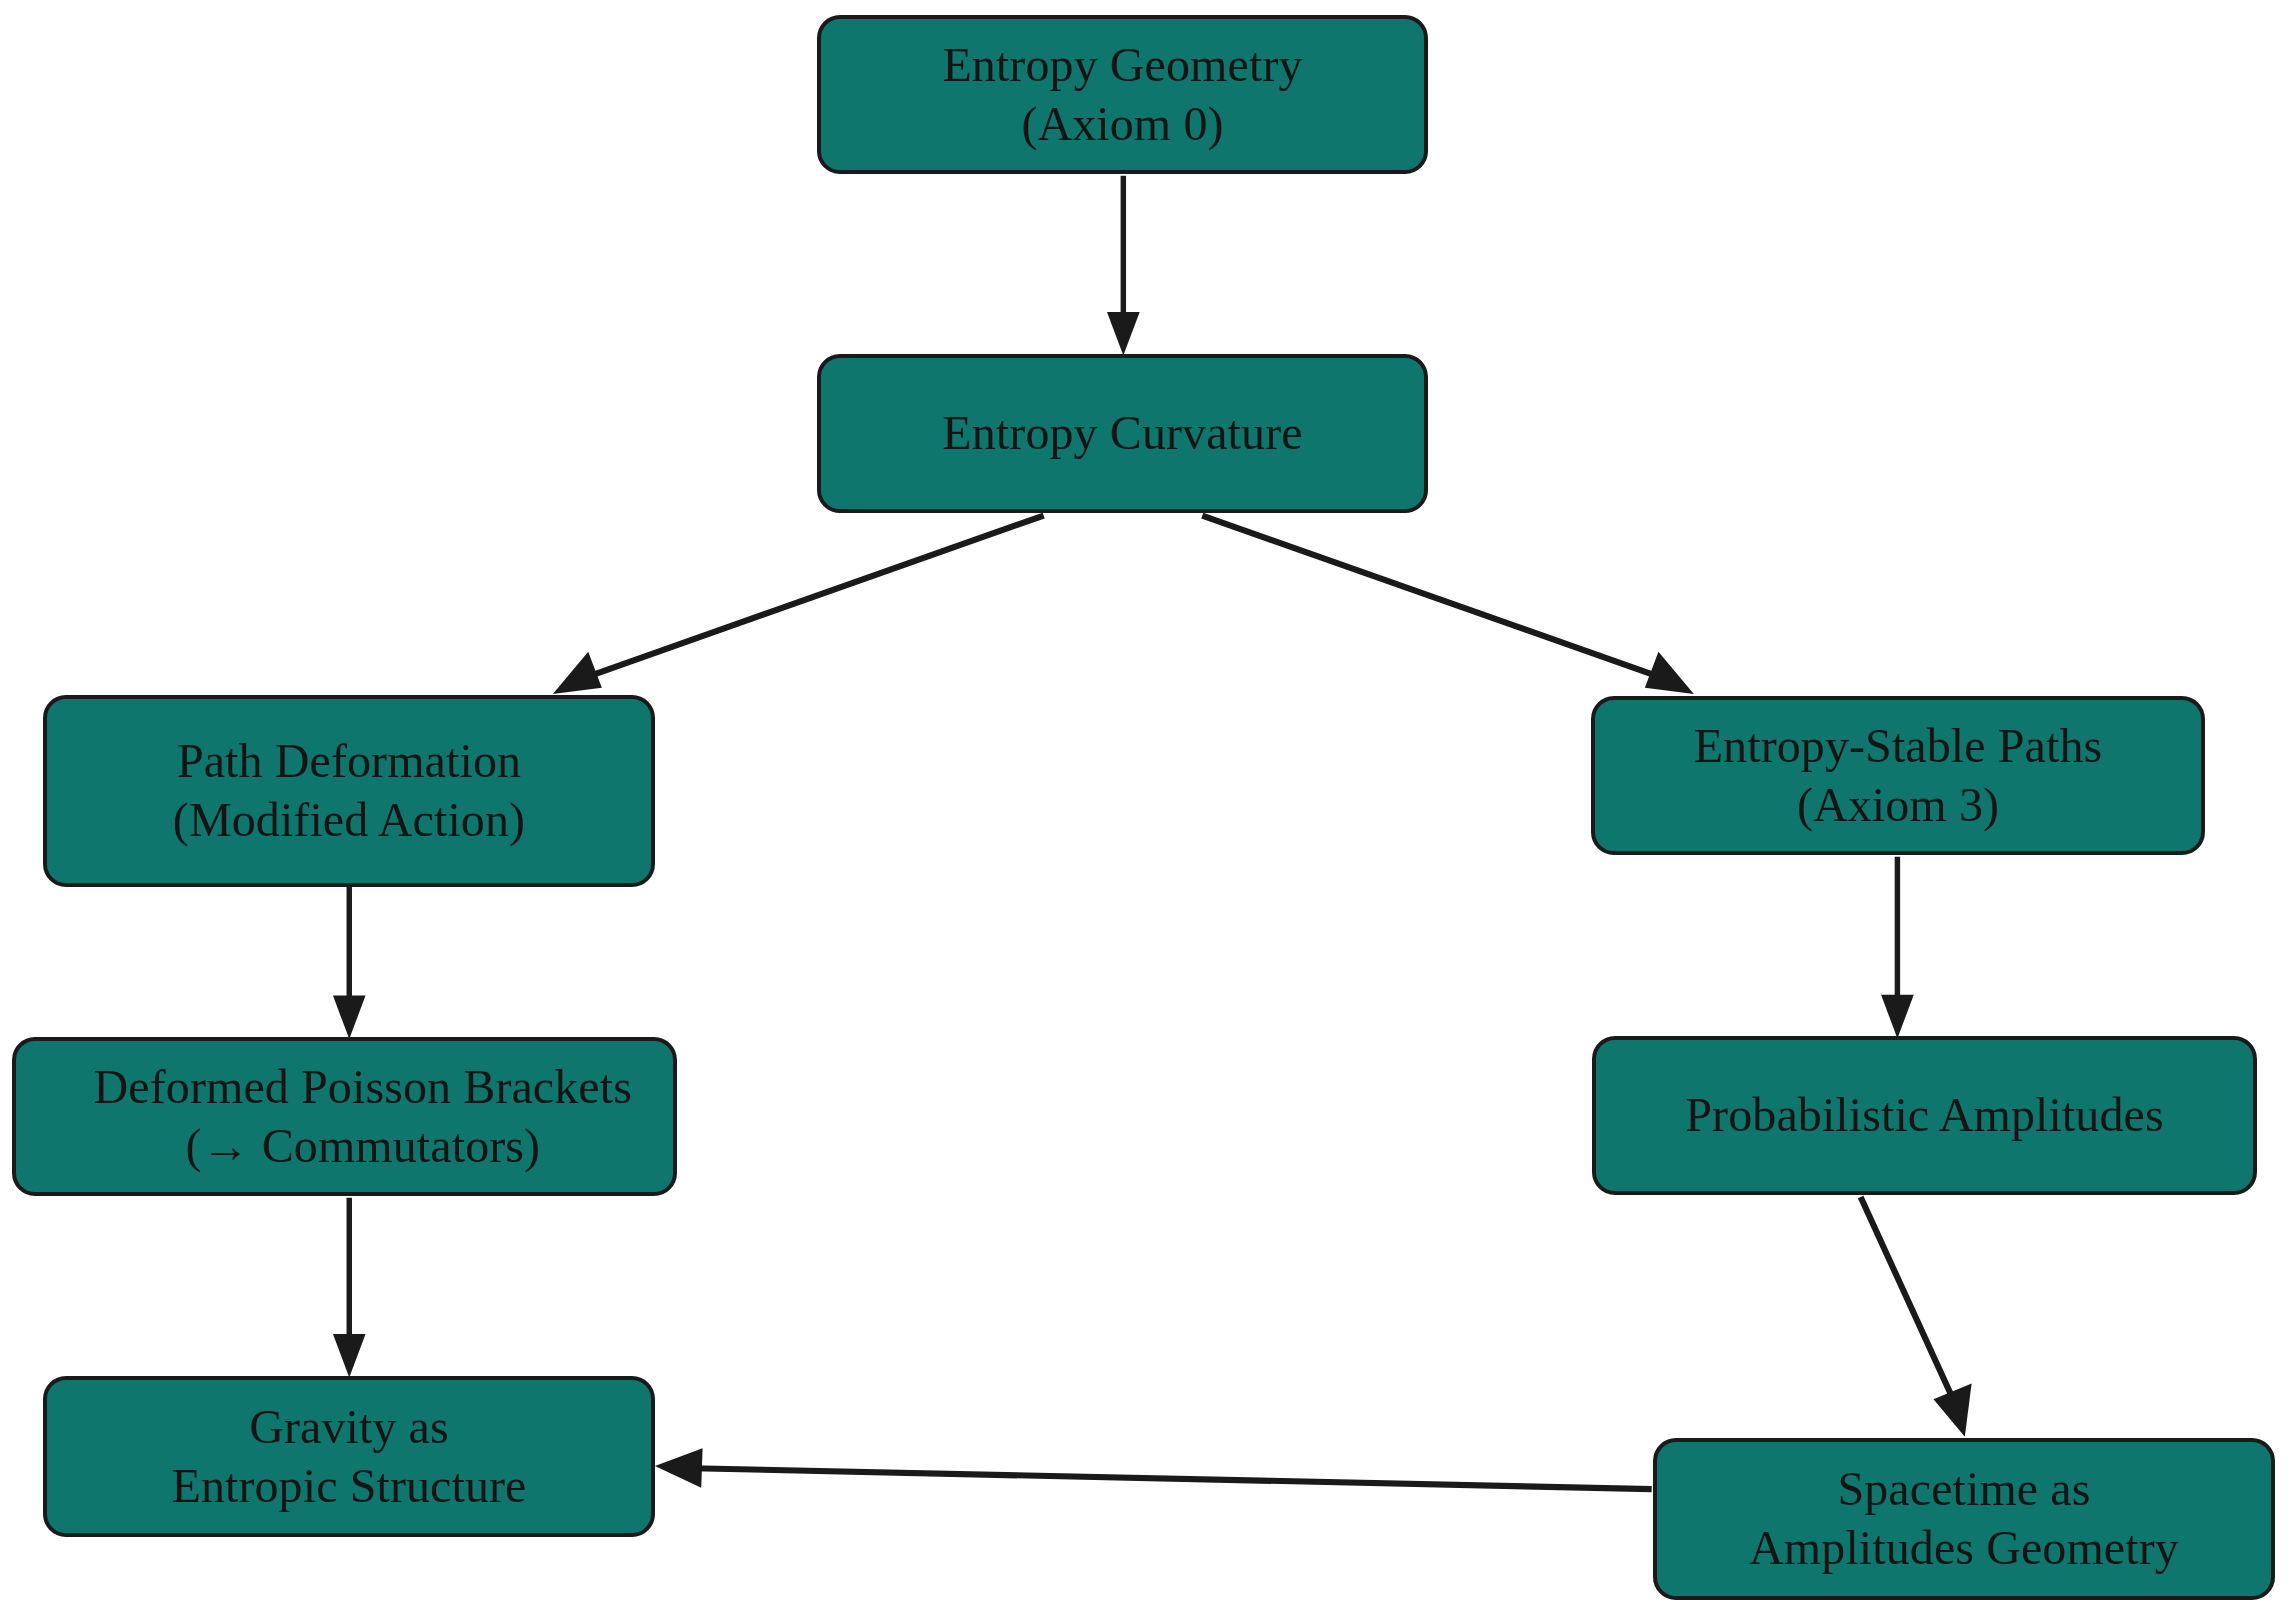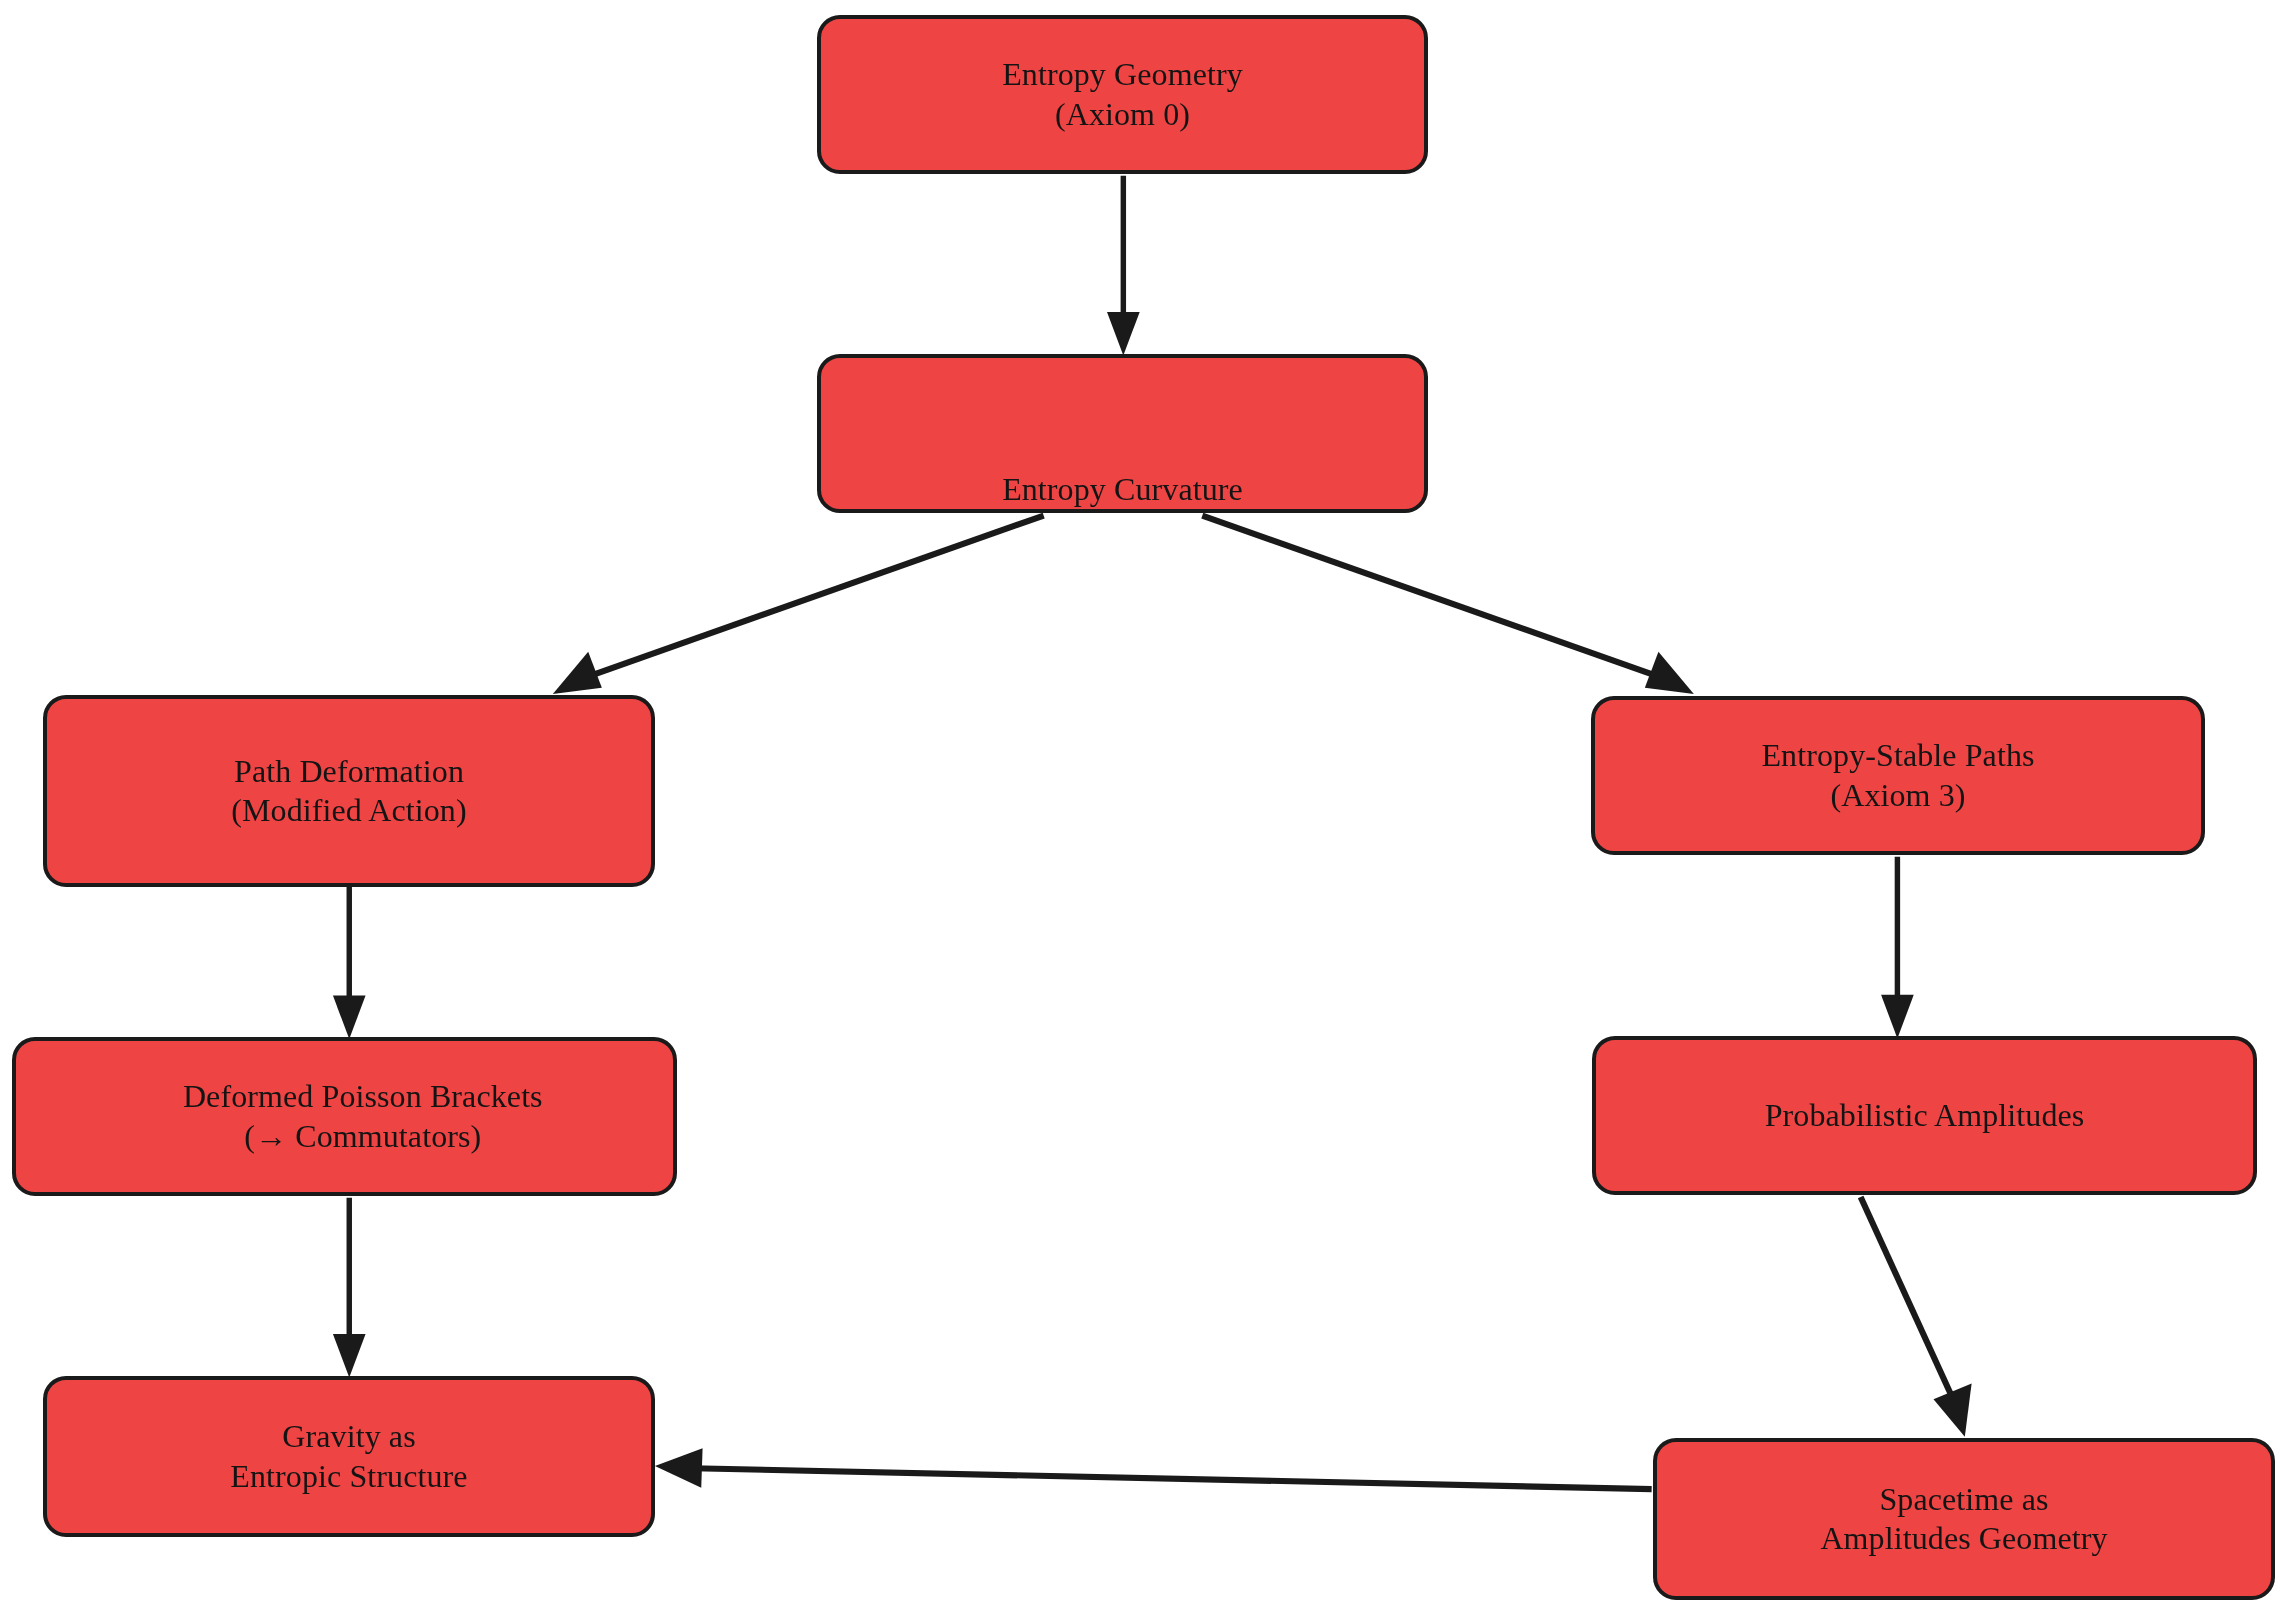--- a/index.html
+++ b/index.html
@@ -20,30 +20,30 @@
     position: absolute;
     left: 0;
     top: 0;
     width: 2295px;
     height: 1620px;
     pointer-events: none;
   }
   .node {
     position: absolute;
     box-sizing: border-box;
-    background: #ef4444;
+    background: #0f766e;
     border: 4.8px solid #1a1a1a;
     border-radius: 23px;
     display: flex;
     align-items: center;
     justify-content: center;
     text-align: center;
     color: #141414;
     font-family: "Liberation Serif", "DejaVu Serif", serif;
-    font-size: 32px;
+    font-size: 48px;
     line-height: 1.22;
     letter-spacing: 0.1px;
     z-index: 2;
   }
   .node .label {
     display: block;
     white-space: pre-line;
     padding: 0 9.5px;
   }
 </style>
@@ -93,21 +93,21 @@
       <line x1="2426" y1="2187" x2="1000" y2="2156" stroke="#1a1a1a" stroke-width="9"></line>
       <polygon points="962,2153 1032,2127 1030,2185" fill="#1a1a1a" stroke="none"></polygon>
     </g>
   </svg>
 
   <div class="node" style="left:817px; top:15px; width:611px; height:159px;">
     <span class="label">Entropy Geometry
 (Axiom 0)</span>
   </div>
 
-  <div class="node" style="left:817px; top:354px; width:611px; height:159px;align-items:flex-end;">
+  <div class="node" style="left:817px; top:354px; width:611px; height:159px;">
     <span class="label">Entropy Curvature</span>
   </div>
 
   <div class="node" style="left:43px; top:695px; width:612px; height:192px;">
     <span class="label">Path Deformation
 (Modified Action)</span>
   </div>
 
   <div class="node" style="left:1591px; top:696px; width:614px; height:159px;">
     <span class="label">Entropy-Stable Paths

